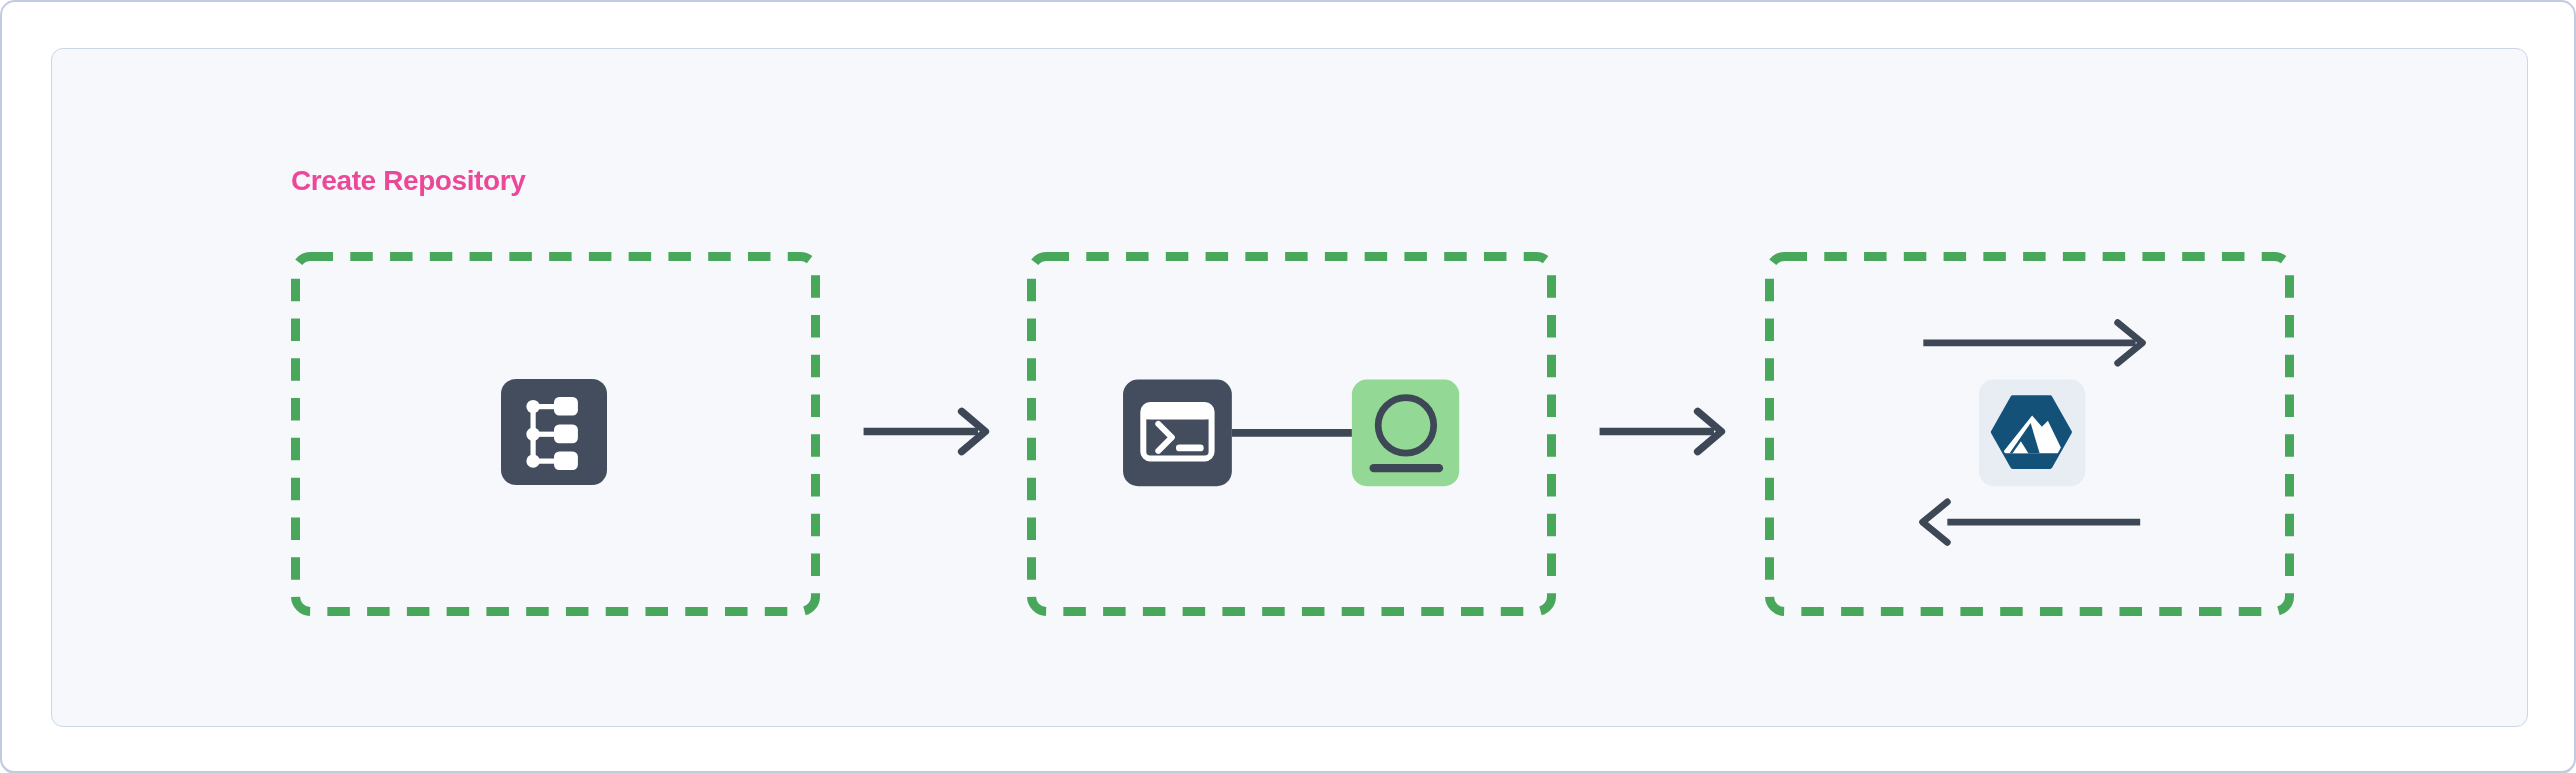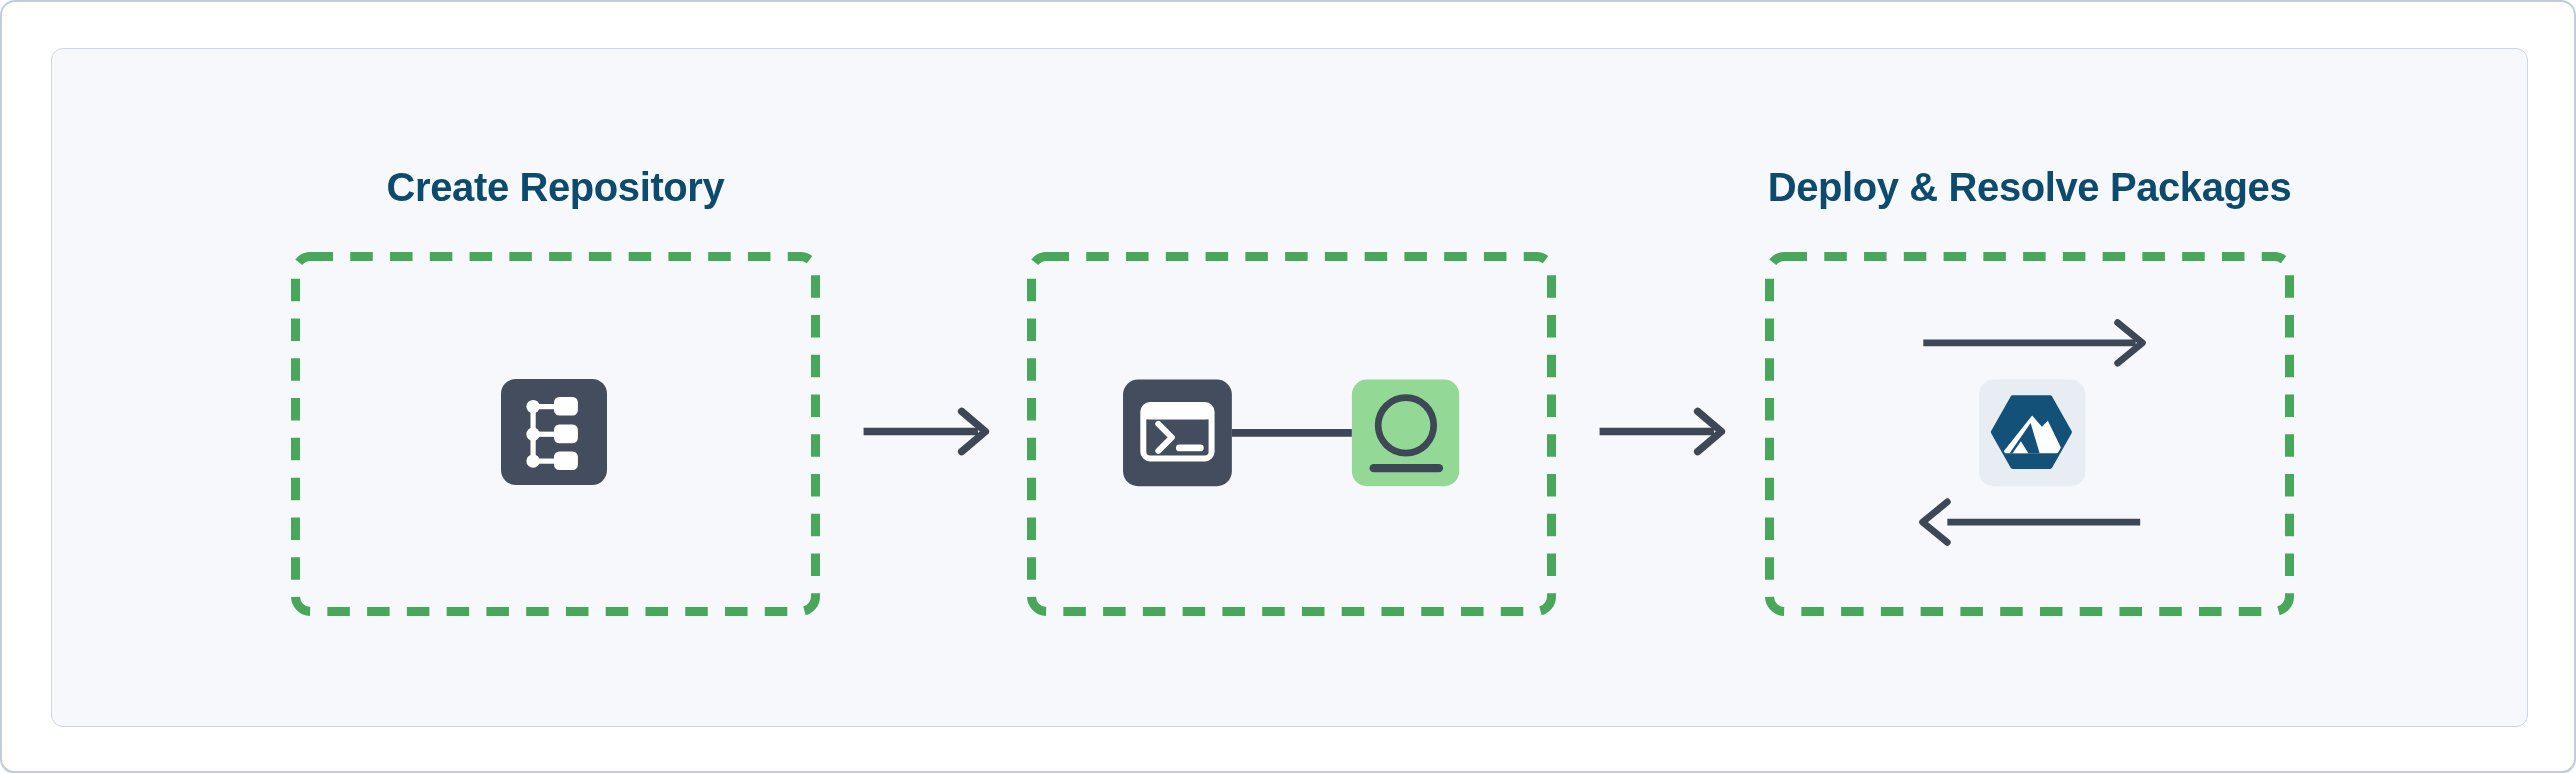--- a/index.html
+++ b/index.html
@@ -22,37 +22,36 @@
     background:#f7f8fb;
     border:1.5px solid #ccd6e6;
     border-radius:12px;
     box-sizing:border-box;
   }
   .abs{position:absolute;}
   .step-title{
     position:absolute;
     width:529px;
     top:163px;
-    font-size:40px;
+    font-size:28px;
     font-weight:600;
     letter-spacing:-0.4px;
-    color:#0c4a6e;
-    text-align:center;
+    color:#ec4899;
+    text-align:left;
     white-space:nowrap;
   }
   svg{display:block;}
 </style>
 </head>
 <body>
 
 <div class="card">
   <div class="panel"></div>
 
   <div class="step-title" style="left:289px;">Create Repository</div>
-  <div class="step-title" style="left:1763px;">Deploy &amp; Resolve Packages</div>
 
   <svg class="abs" style="left:289px;top:250px;" width="529" height="364" viewBox="0 0 705 485">
     <rect x="6" y="6" width="693" height="473" rx="20" fill="none" stroke="#49a75c" stroke-width="12" stroke-dasharray="30 23"></rect>
   </svg>
   <svg class="abs" style="left:1025px;top:250px;" width="529" height="364" viewBox="0 0 705 485">
     <rect x="6" y="6" width="693" height="473" rx="20" fill="none" stroke="#49a75c" stroke-width="12" stroke-dasharray="30 23"></rect>
   </svg>
   <svg class="abs" style="left:1763px;top:250px;" width="529" height="364" viewBox="0 0 705 485">
     <rect x="6" y="6" width="693" height="473" rx="20" fill="none" stroke="#49a75c" stroke-width="12" stroke-dasharray="30 23"></rect>
   </svg>

